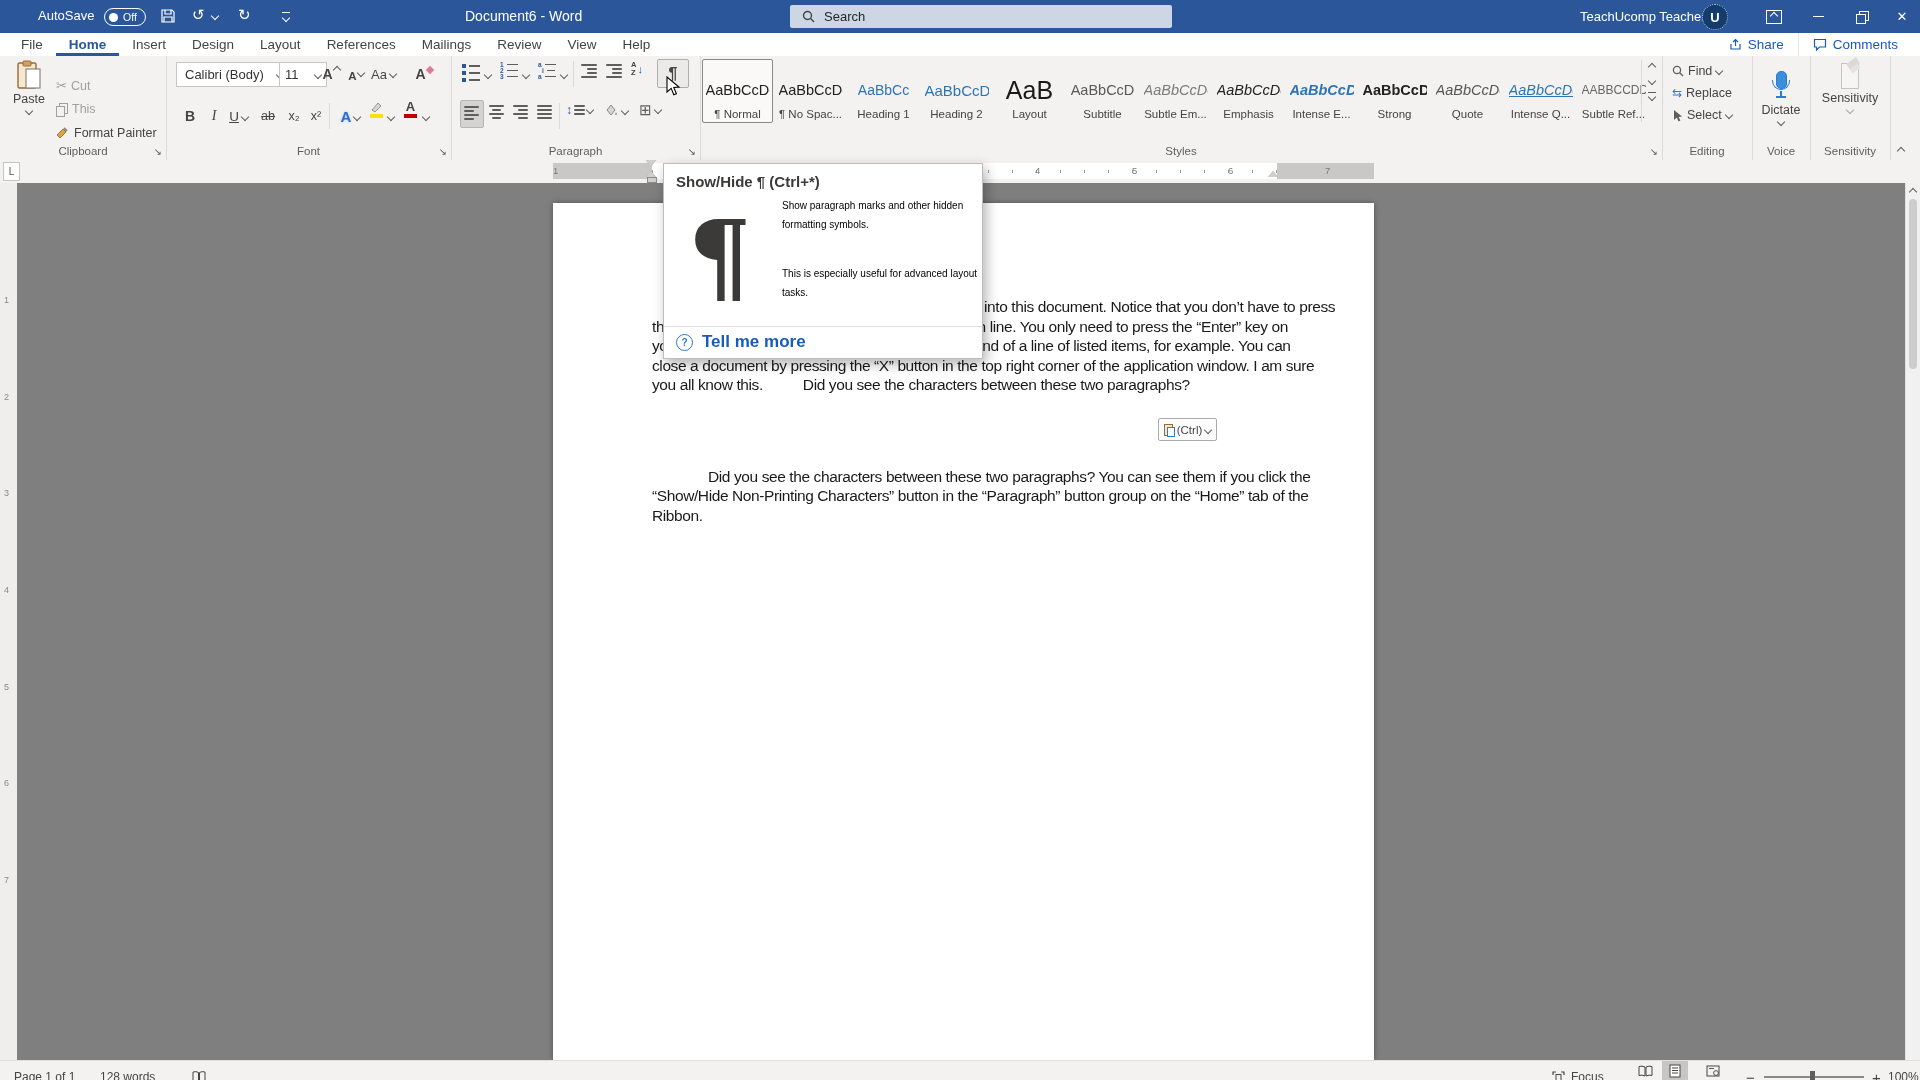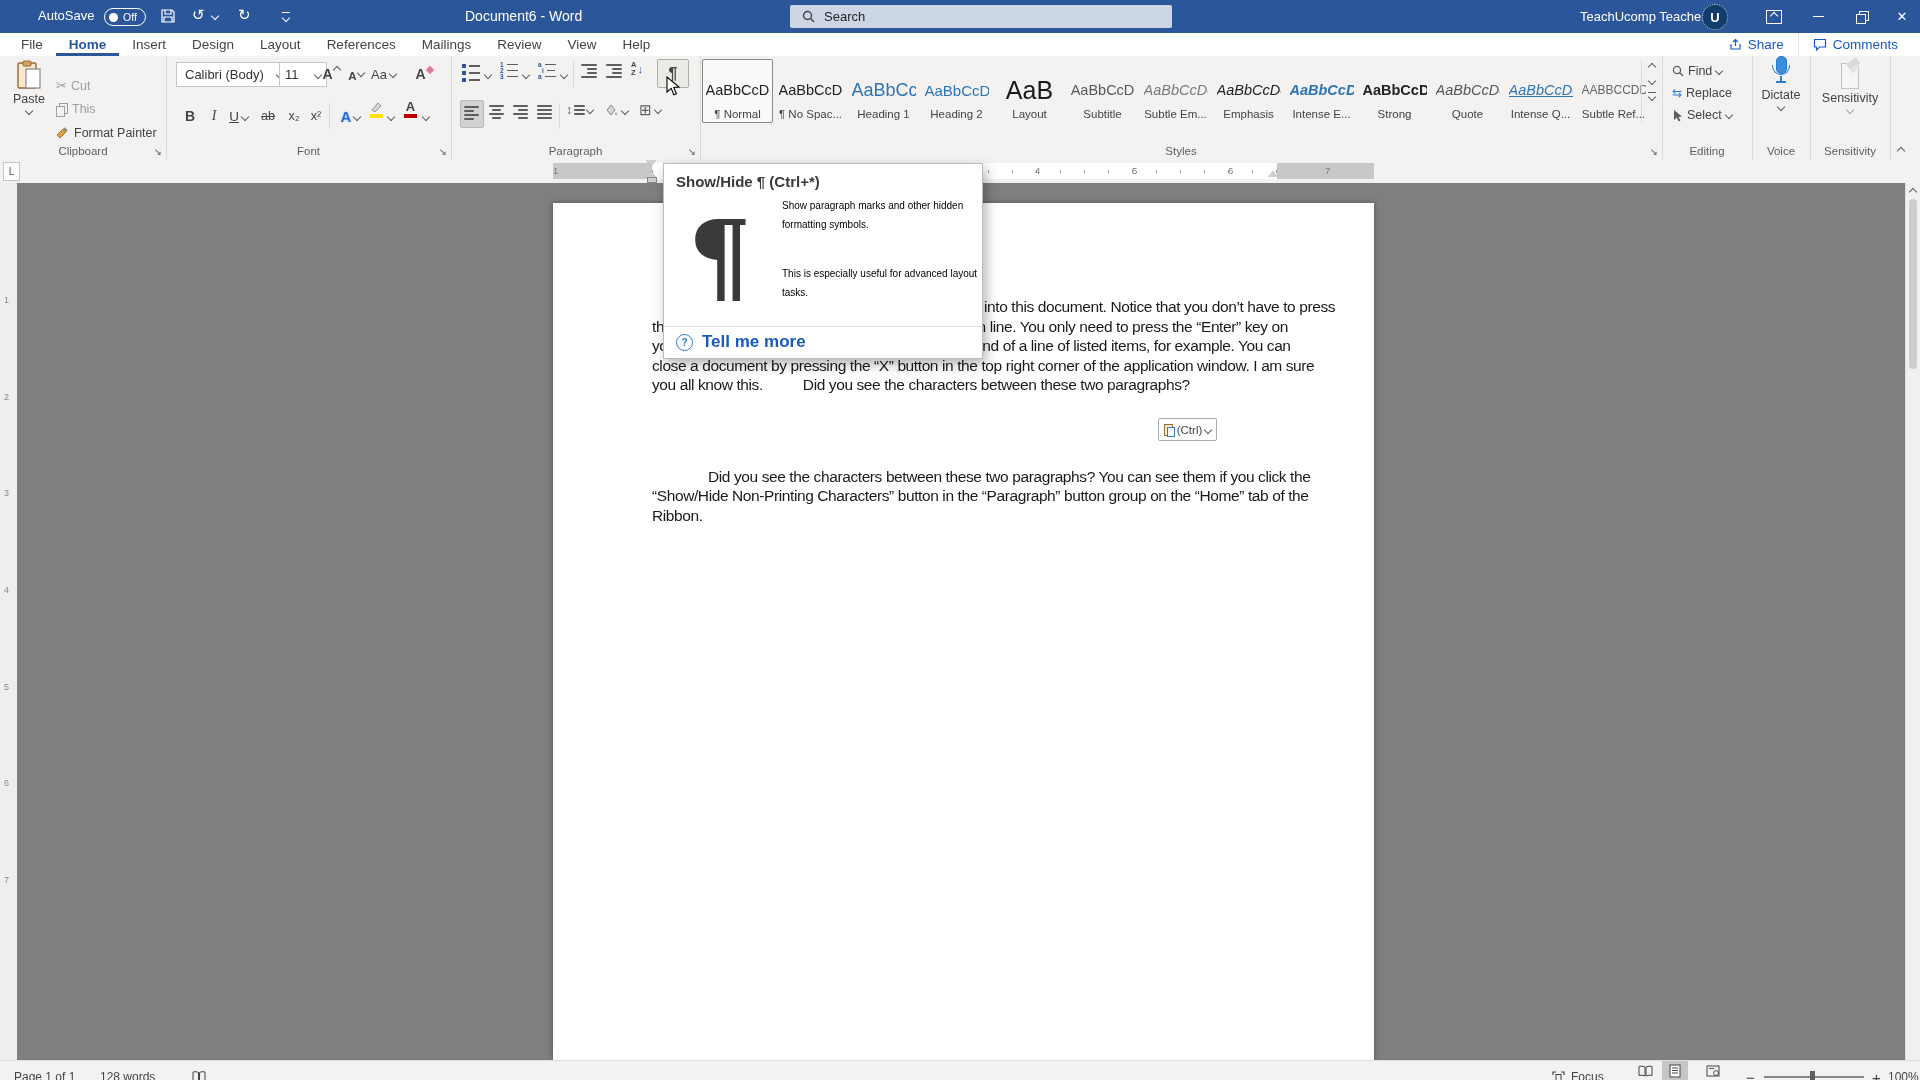--- a/index.html
+++ b/index.html
@@ -46,21 +46,21 @@
   .ybar{width:13px;height:3.5px;background:#ffe000;}
   .rbar{width:13px;height:3.5px;background:#c00000;}
   .vline{width:1px;background:#dcdad8;height:26px;}
   .sh-btn{position:absolute;border:1px solid #b0aeab;background:#eceae7;border-radius:2px;display:flex;align-items:center;justify-content:center;}
   .alsel{background:#d5d3d1;border:1px solid #b9b7b5;border-radius:2px;}
   
   .stitem{width:69px;height:62px;display:flex;flex-direction:column;align-items:center;justify-content:flex-end;overflow:hidden;border:1.5px solid transparent;border-radius:2px;}
   .stitem .samp{font-size:14.5px;color:#222;white-space:nowrap;overflow:hidden;max-width:64px;height:36px;display:flex;align-items:center;}
   .stitem .slab{font-size:11.5px;color:#444;white-space:nowrap;overflow:hidden;max-width:66px;padding-bottom:2px;}
   .stitem.sel{border-color:#8a8886;background:#faf9f8;}
-  .st-h1 .samp{color:#2e74b5;font-size:18px;}
+  .st-h1 .samp{color:#2e74b5;font-size:14px;}
   .st-h2 .samp{color:#2e74b5;font-size:15px;}
   .st-title .samp{font-size:25px;color:#1a1a1a;}
   .st-subtitle .samp{color:#595959;}
   .st-subtle-em .samp{color:#7a7a7a;font-style:italic;}
   .st-emphasis .samp{font-style:italic;}
   .st-intense-e .samp{color:#2e74b5;font-style:italic;font-weight:600;}
   .st-strong .samp{font-weight:700;}
   .st-quote .samp{font-style:italic;color:#555;}
   .st-intense-q .samp{color:#2e74b5;font-style:italic;text-decoration:underline;}
   .st-subtle-ref .samp{color:#666;font-size:12px;}
@@ -449,21 +449,21 @@
       <svg width="11" height="13" viewBox="0 0 11 13">
         <path d="M2 1 L2 11 L4.8 8.6 L6.6 12.4 L8.4 11.6 L6.6 8 L10 7.6 Z" fill="#605e5c"></path>
       </svg>
       <span>Select</span>
       <span class="cv"></span>
     </div>
     <div class="glabel">Editing</div>
   </div>
 
   <div class="group" style="left:1752px;width:58px;">
-    <div class="abs bigbtn" style="left:8px;top:0;width:42px;justify-content:flex-end;">
+    <div class="abs bigbtn" style="left:8px;top:15px;width:42px;justify-content:flex-end;">
       <span style="position:relative;width:20px;height:30px;display:block;">
         <i style="position:absolute;left:5px;top:0;width:9px;height:16px;background:#3a8edb;border:1px solid #2b7cd3;border-radius:5px;display:block;"></i>
         <i style="position:absolute;left:1px;top:9px;width:16px;height:9px;border:1.5px solid #2b7cd3;border-top:none;border-radius:0 0 9px 9px;display:block;"></i>
         <i style="position:absolute;left:9px;top:20px;width:1.5px;height:5px;background:#2b7cd3;display:block;"></i>
         <i style="position:absolute;left:4.5px;top:25px;width:10px;height:1.5px;background:#2b7cd3;display:block;"></i>
       </span>
       <span class="bl">Dictate</span>
       <span class="cv"></span>
     </div>
     <div class="glabel">Voice</div>

